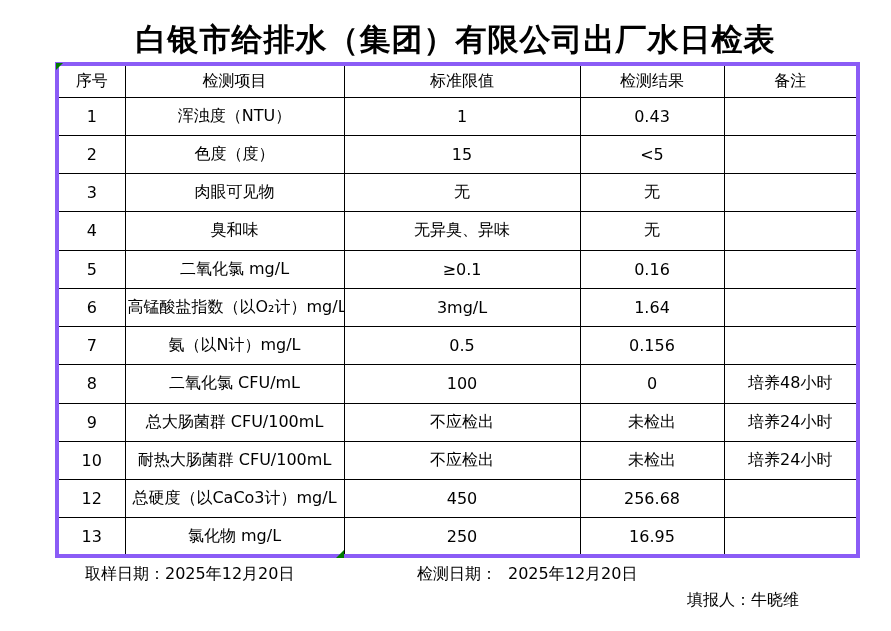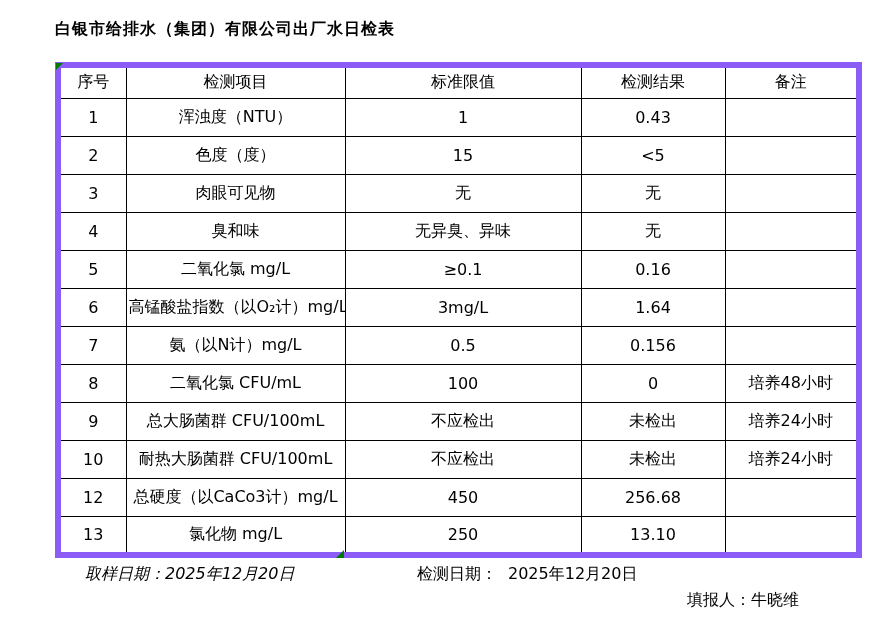--- a/index.html
+++ b/index.html
@@ -15,35 +15,35 @@
     overflow: hidden;
     font-family: "DejaVu Sans", sans-serif;
     color: #000000;
   }
   .title {
     position: absolute;
     top: 19px;
     left: 55px;
     width: 801px;
     margin: 0;
-    text-align: left;
-    font-size: 16px;
+    text-align: center;
+    font-size: 31px;
     font-weight: bold;
     letter-spacing: 1px;
     white-space: nowrap;
   }
   table.inspection {
     position: absolute;
     left: 55px;
     top: 62px;
     width: 801px;
     height: 496px;
     border-collapse: collapse;
     table-layout: fixed;
-    border: 6px solid #8b5cf6;
+    border: 4px solid #8b5cf6;
   }
   table.inspection th,
   table.inspection td {
     border: 1px solid #000000;
     text-align: center;
     vertical-align: middle;
     font-size: 16px;
     font-weight: normal;
     padding: 0 2px;
     overflow: hidden;
@@ -75,21 +75,21 @@
     border-bottom: 8px solid #007a00;
     border-left: 8px solid transparent;
   }
 
   .footer-item {
     position: absolute;
     top: 564px;
     font-size: 16px;
     white-space: nowrap;
   }
-  .footer-sampling { left: 85px; font-style: italic; }
+  .footer-sampling { left: 85px; }
   .footer-testdate { left: 417px; }
   .footer-reporter { left: 687px; margin-top: 26px; }
   .footer-testdate .value { margin-left: 11px; }
 </style>
 </head>
 <body>
 
 <div class="page">
 
   <h1 class="title">白银市给排水（集团）有限公司出厂水日检表</h1>
@@ -186,21 +186,21 @@
           <td>12</td>
           <td>总硬度（以CaCo3计）mg/L</td>
           <td>450</td>
           <td>256.68</td>
           <td></td>
         </tr>
         <tr>
           <td>13</td>
           <td>氯化物 mg/L</td>
           <td>250</td>
-          <td>13.10</td>
+          <td>16.95</td>
           <td></td>
         </tr>
       </tbody>
   </table>
 
   <div class="marker marker-top-left"></div>
   <div class="marker marker-bottom"></div>
 
   <div class="footer-item footer-sampling">
     <span class="label">取样日期：</span><span class="value">2025年12月20日</span>

